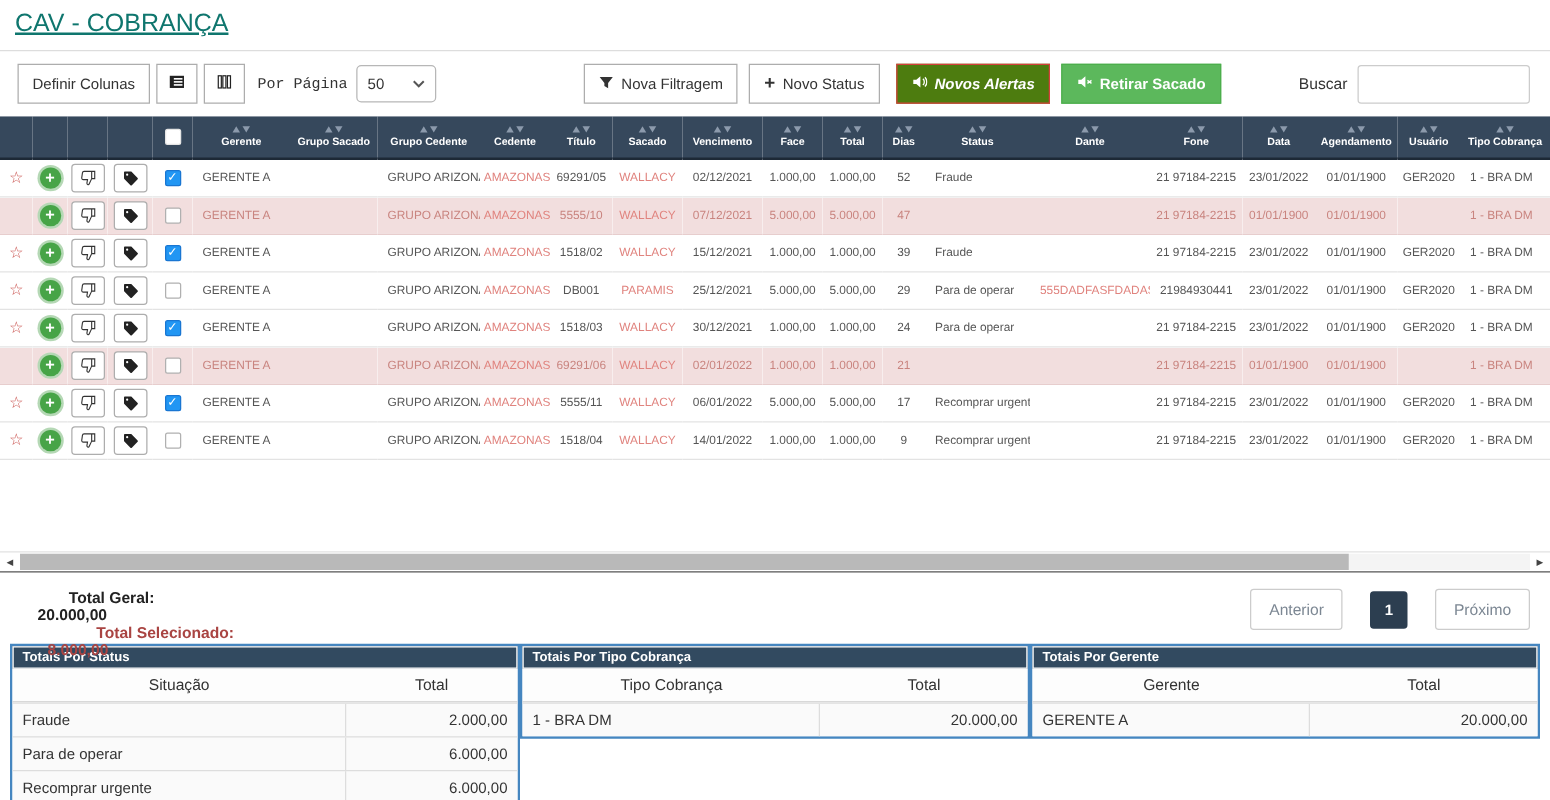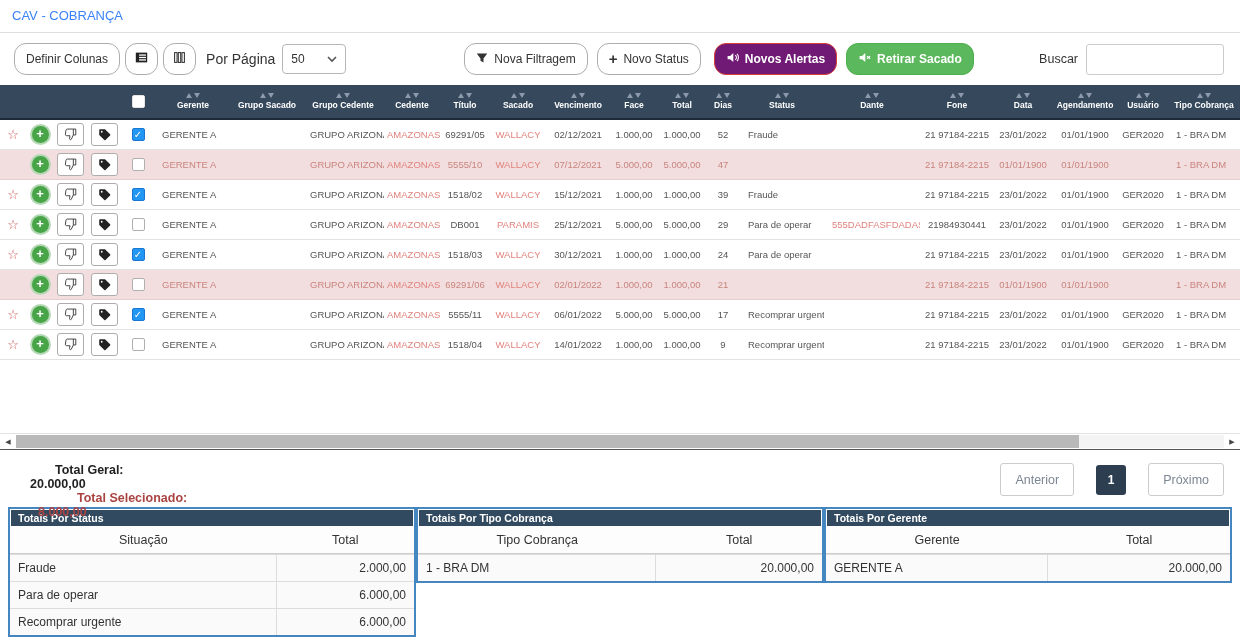--- a/index.html
+++ b/index.html
@@ -1,28 +1,28 @@
 <!DOCTYPE html>
 <html><head>
 <meta charset="utf-8">
 <style>
   * { box-sizing: border-box; margin: 0; padding: 0; }
   html,body { width:1240px; height:640px; background:#fff; overflow:hidden;
               font-family:"Liberation Sans","DejaVu Sans",sans-serif; }
-  .page-title { font-size:13px; color:#3b82f6; padding:8px 12px 9px; border-bottom:1px solid #ddd; }
+  .page-title { font-size:20px; color:#0f766e; padding:8px 12px 9px; border-bottom:1px solid #ddd;text-decoration:underline; }
 
   
   .toolbar { display:flex; align-items:center; padding:10px 14px; }
-  .btn { background:#fff; border:1px solid #adadad; border-radius:12px; font-size:12px; color:#333;
+  .btn { background:#fff; border:1px solid #adadad; border-radius:0; font-size:12px; color:#333;
          padding:7px 11px; display:inline-flex; align-items:center; gap:6px; cursor:pointer; height:32px;
          font-family:inherit; white-space:nowrap; }
   .icon-btn { padding:7px 9px; margin-left:5px; }
-  .btn-danger { background:#701a75; border-color:#d43f3a; color:#fff; font-weight:bold; }
+  .btn-danger { background:#4d7c0f; border-color:#d43f3a; color:#fff; font-weight:bold;font-style:italic; }
   .btn-success { background:#5cb85c; border-color:#4cae4c; color:#fff; font-weight:bold; }
-  .pp-label { font-size:14px; color:#333; margin-left:10px; }
+  .pp-label { font-size:12px; color:#333; margin-left:10px;font-family:Liberation Mono, monospace; }
   .select { width:64px; height:30px; border:1px solid #b7b7b7; border-radius:4px; margin-left:7px;
             display:inline-flex; align-items:center; justify-content:space-between; padding:0 8px;
             font-size:12px; color:#333; cursor:pointer; }
   .mid-group { display:flex; gap:9px; margin-left:118px; }
   .mid-group .pair { margin-left:4px; }
   .plus-glyph { font-weight:bold; font-size:15px; line-height:10px; }
   .spacer { margin-left:auto; }
   .buscar-label { font-size:12.5px; color:#333; margin-right:8px; }
   .search-input { width:138px; height:31px; border:1px solid #ccc; border-radius:3px; padding:0 6px;
                   font-size:12px; font-family:inherit; margin-right:2px; }

